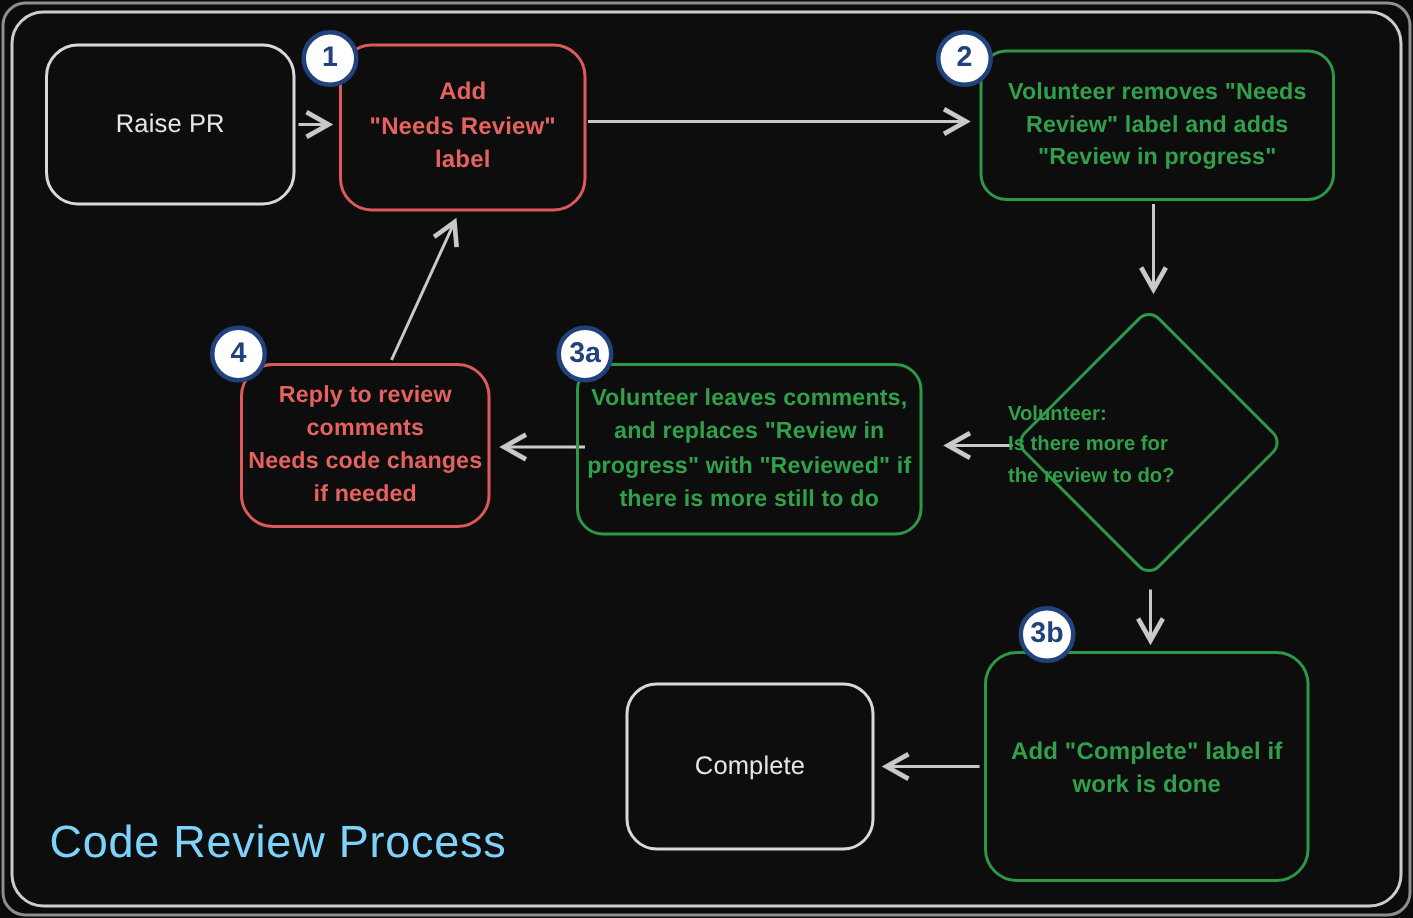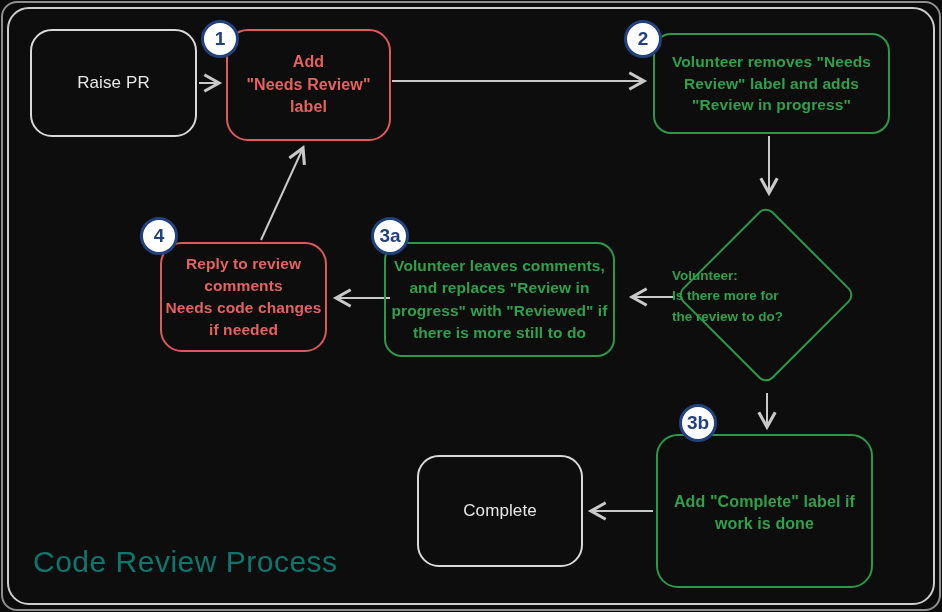--- a/index.html
+++ b/index.html
@@ -28,21 +28,21 @@
   .node .ln{display:block;}
   .node.white{border:2px solid #d9d9d9;color:#e6e6e6;font-size:17px;font-weight:normal;justify-content:center;}
   .node.red{border:2px solid #dd5a5c;color:#e4625f;font-size:16px;}
   .node.green{border:2px solid #2c9848;color:#30a04b;font-size:15.5px;border-radius:18px;}
   #node-raise-pr{left:30px;top:29px;width:167px;height:108px;}
   #node-step1{left:226px;top:29px;width:165px;height:112px;}
   #node-step2{left:653px;top:33px;width:237px;height:101px;}
   #node-step3a{left:384px;top:242px;width:231px;height:115px;line-height:1.45;}
   #node-step4{left:160px;top:242px;width:167px;height:110px;font-size:15.5px;line-height:1.42;}
   #node-step3b{left:656px;top:434px;width:217px;height:154px;border-radius:22px;font-size:16px;justify-content:flex-start;padding-top:55px;}
-  #node-complete{left:417px;top:455px;width:166px;height:112px;}
+  #node-complete{left:417px;top:455px;width:166px;height:112px;border-radius:21px;}
   .diamond-shape{
     position:absolute;left:702px;top:231px;width:128px;height:128px;
     border:2px solid #2c9848;border-radius:10px;box-sizing:border-box;
     transform:rotate(45deg);background:transparent;
   }
   .diamond-label{
     position:absolute;left:672px;top:266px;width:190px;
     text-align:left;color:#30a04b;font-size:13.5px;font-weight:bold;
     line-height:1.5;
   }
@@ -52,21 +52,21 @@
     display:flex;align-items:center;justify-content:center;
     color:#21427c;font-size:19px;font-weight:bold;
   }
   #badge-1{left:201px;top:20px;}
   #badge-2{left:624px;top:20px;}
   #badge-3a{left:371px;top:217px;}
   #badge-4{left:140px;top:217px;}
   #badge-3b{left:646px;top:404px;margin-left:33px;}
   .title{
     position:absolute;left:33px;top:545px;
-    color:#0f766e;font-size:30px;font-weight:normal;letter-spacing:.5px;
+    color:#7dd3fc;font-size:30px;font-weight:normal;letter-spacing:.5px;
   }
 </style>
 </head>
 <body>
 
 <div class="canvas">
   <div class="frame-inner"></div>
   <div class="frame-outer"></div>
 
   <svg class="arrows" width="942" height="612">

